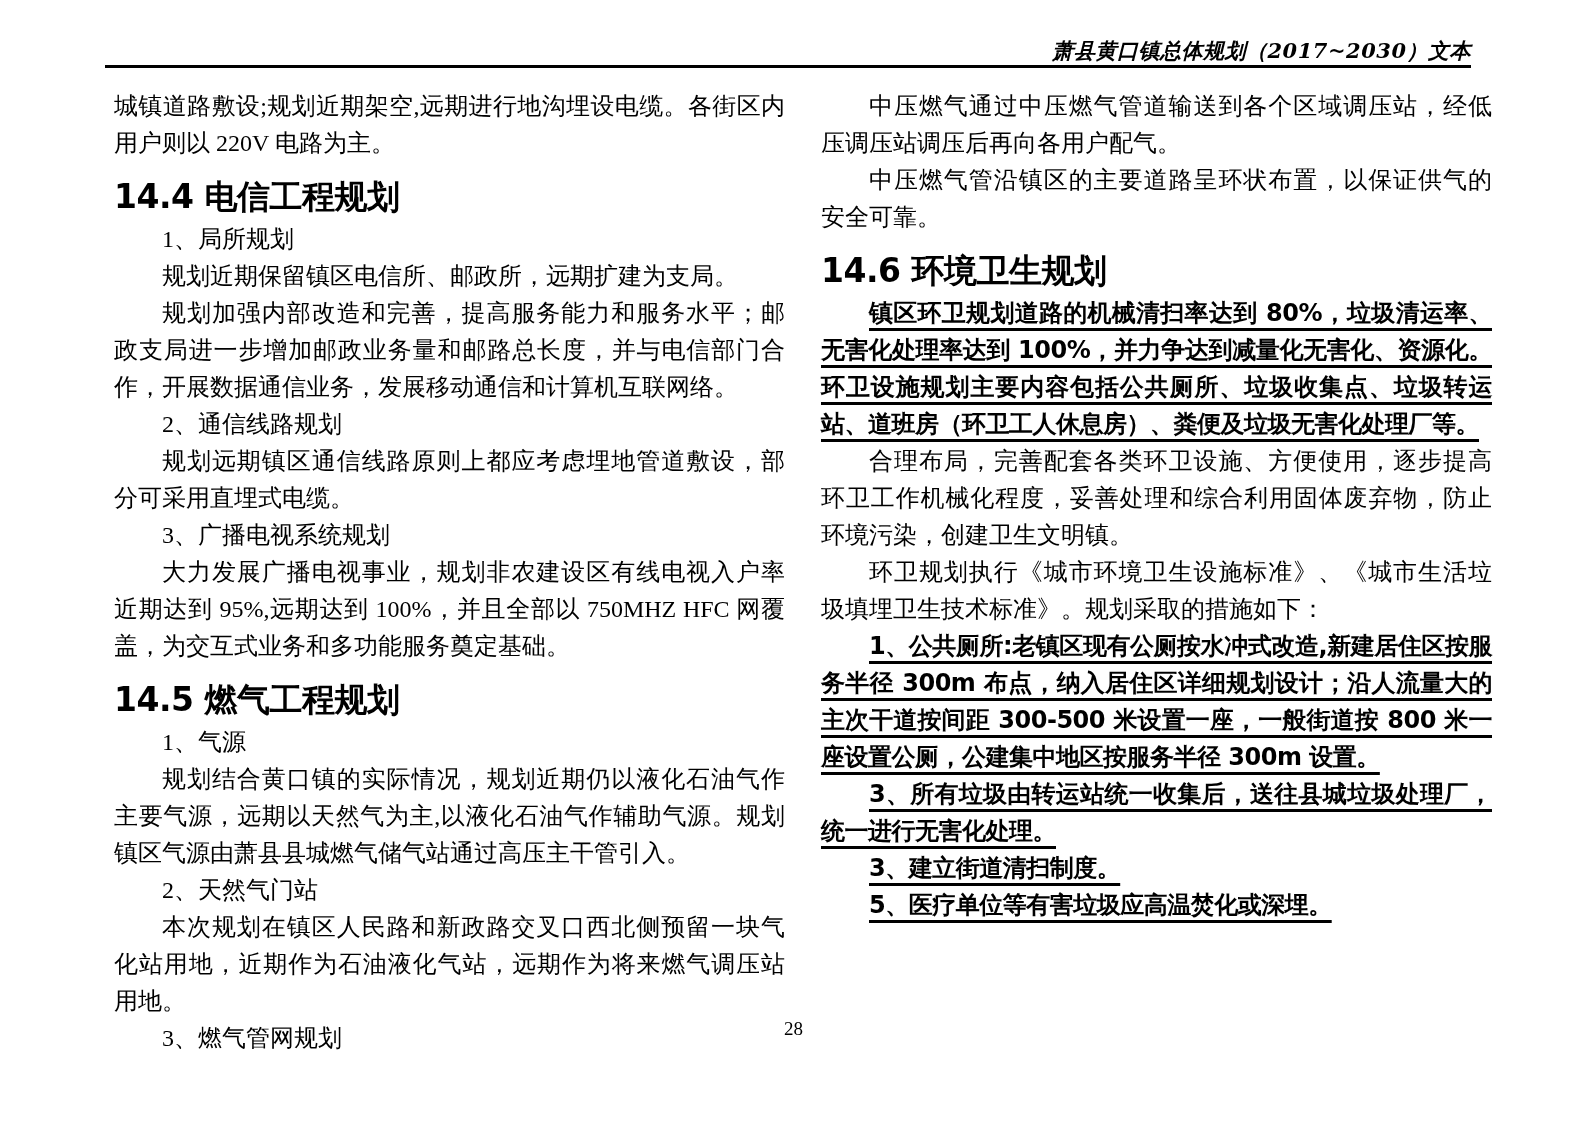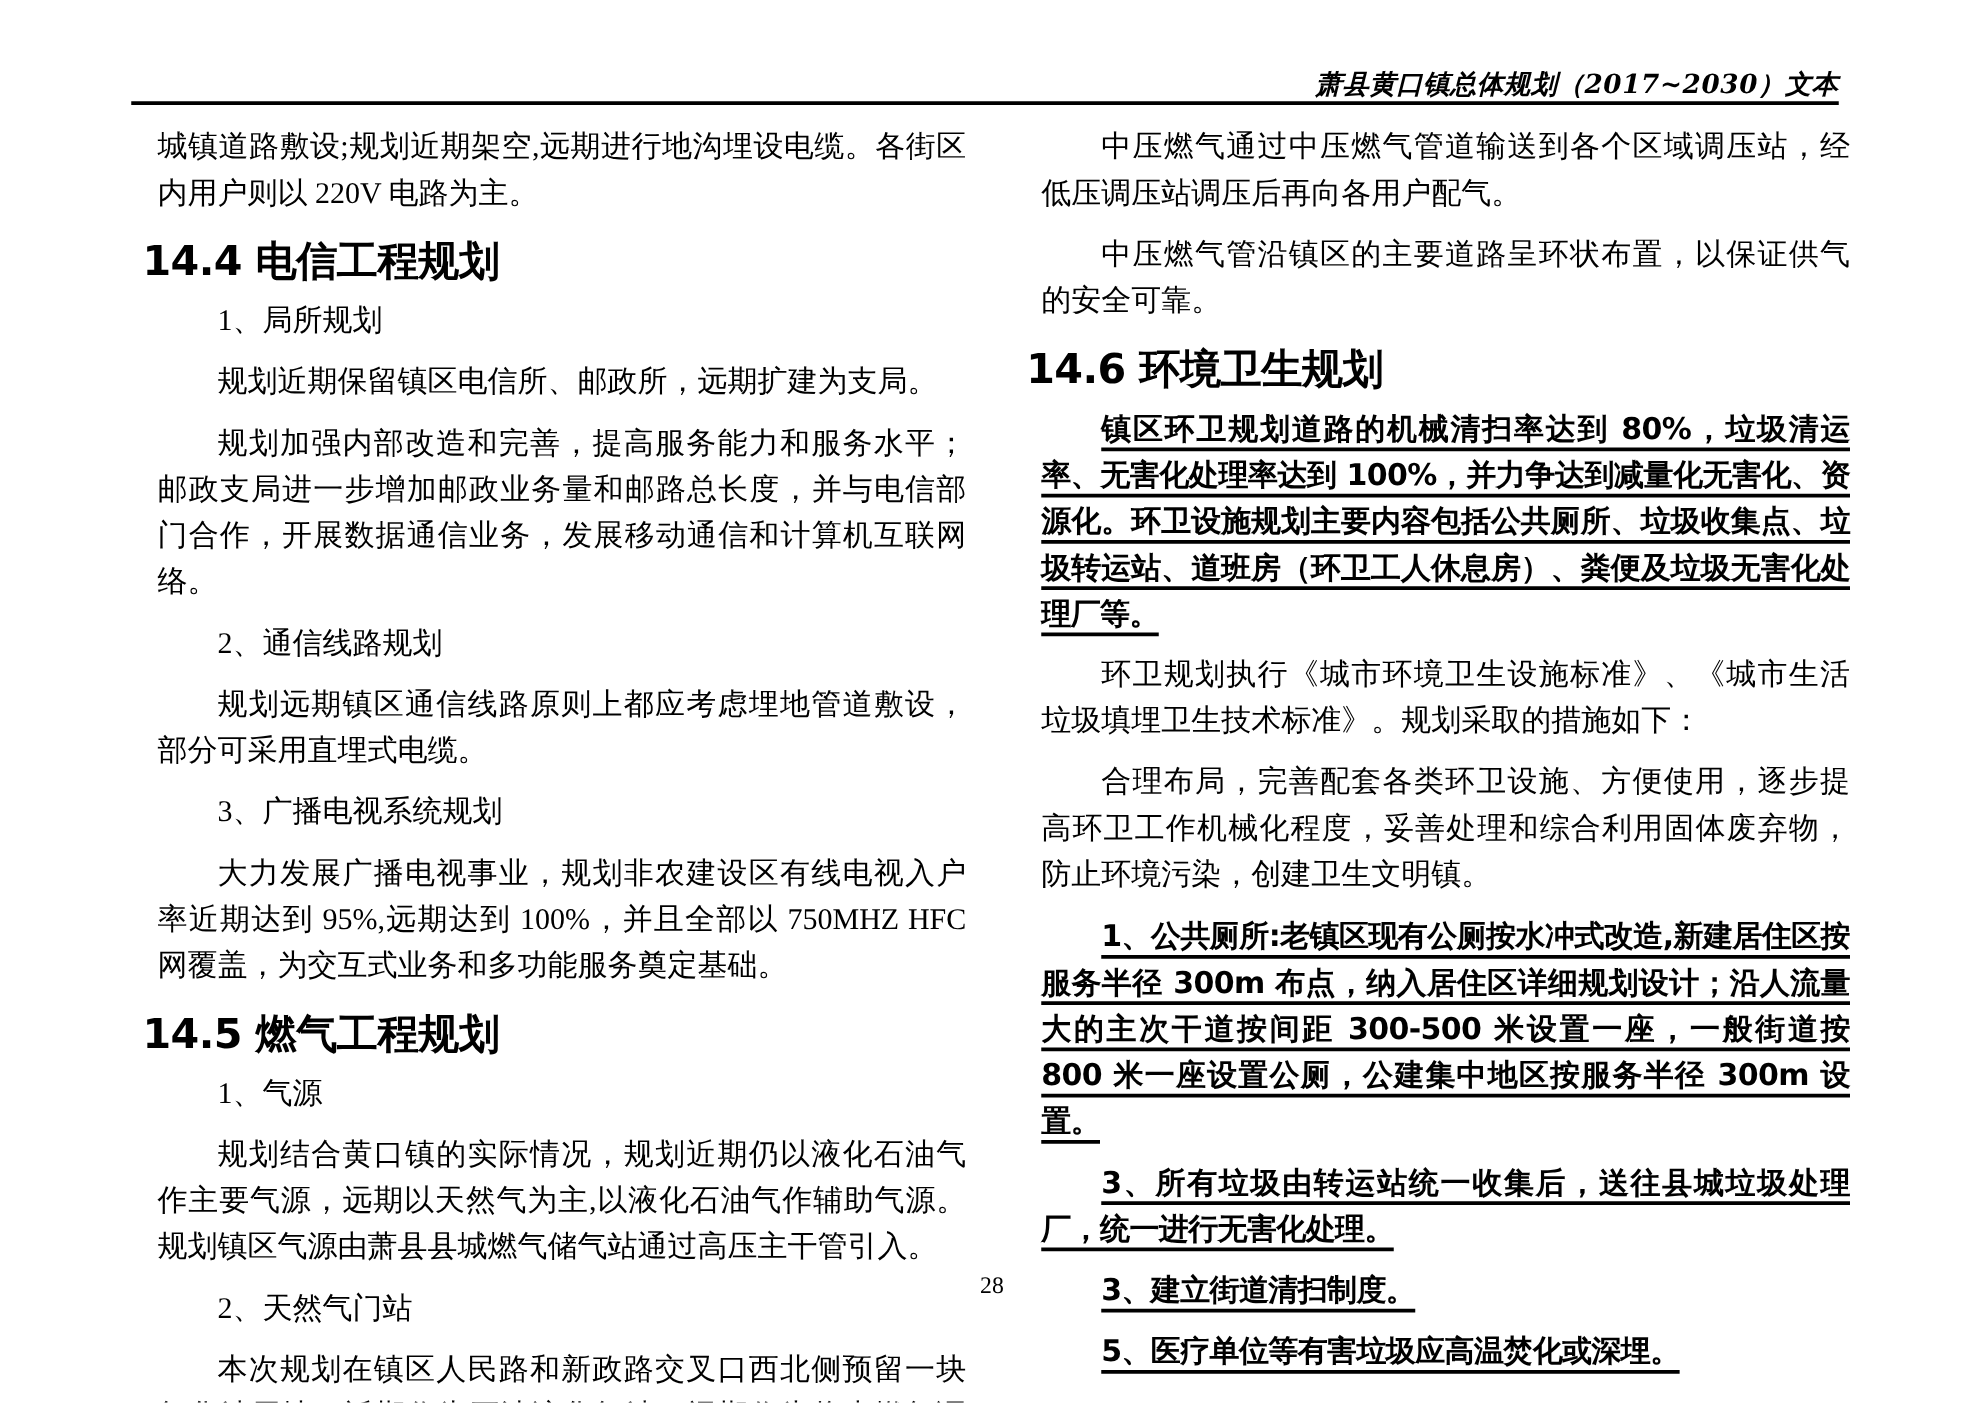--- a/index.html
+++ b/index.html
@@ -6,21 +6,21 @@
   body {
     width: 1587px; height: 1122px;
     background: #ffffff;
     position: relative;
     color: #000;
     font-family: "Liberation Serif", "DejaVu Serif", serif;
     overflow: hidden;
   }
   .page-header {
     position: absolute;
-    left: 105px; right: 116px; top: 54px;
+    left: 105px; right: 116px; top: 38px;
   }
   .header-title {
     text-align: right;
     font-family: "DejaVu Serif", "Liberation Serif", serif;
     font-weight: bold;
     font-style: italic;
     font-size: 21px;
     line-height: 26px;
     letter-spacing: 0.5px;
   }
@@ -31,21 +31,21 @@
   }
   .columns {
     position: absolute;
     top: 88px;
     left: 114px;
     width: 1378px;
     display: flex;
     gap: 36px;
   }
   .column { width: 671px; }
-  .column p { margin: 12px; }
+  .column p { margin: 0; }
   p.body, p.body-continued, p.emphasis-underline {
     font-size: 24px;
     line-height: 37px;
     text-align: justify;
     text-indent: 48px;
   }
   p.body-continued { text-indent: 0; }
   p.emphasis-underline {
     font-family: "DejaVu Sans", "Liberation Sans", sans-serif;
     font-weight: bold;
@@ -95,22 +95,22 @@
       <p class="body">规划结合黄口镇的实际情况，规划近期仍以液化石油气作主要气源，远期以天然气为主,以液化石油气作辅助气源。规划镇区气源由萧县县城燃气储气站通过高压主干管引入。</p>
       <p class="body">2、天然气门站</p>
       <p class="body">本次规划在镇区人民路和新政路交叉口西北侧预留一块气化站用地，近期作为石油液化气站，远期作为将来燃气调压站用地。</p>
       <p class="body">3、燃气管网规划</p>
     </div>
   <div class="column" id="right-column">
       <p class="body">中压燃气通过中压燃气管道输送到各个区域调压站，经低压调压站调压后再向各用户配气。</p>
       <p class="body">中压燃气管沿镇区的主要道路呈环状布置，以保证供气的安全可靠。</p>
       <h2 class="section-heading">14.6 环境卫生规划</h2>
       <p class="emphasis-underline">镇区环卫规划道路的机械清扫率达到 80%，垃圾清运率、无害化处理率达到 100%，并力争达到减量化无害化、资源化。环卫设施规划主要内容包括公共厕所、垃圾收集点、垃圾转运站、道班房（环卫工人休息房）、粪便及垃圾无害化处理厂等。</p>
+      <p class="body">合理布局，完善配套各类环卫设施、方便使用，逐步提高环卫工作机械化程度，妥善处理和综合利用固体废弃物，防止环境污染，创建卫生文明镇。</p>
       <p class="body">环卫规划执行《城市环境卫生设施标准》、《城市生活垃圾填埋卫生技术标准》。规划采取的措施如下：</p>
-      <p class="body">合理布局，完善配套各类环卫设施、方便使用，逐步提高环卫工作机械化程度，妥善处理和综合利用固体废弃物，防止环境污染，创建卫生文明镇。</p>
       <p class="emphasis-underline">1、公共厕所:老镇区现有公厕按水冲式改造,新建居住区按服务半径 300m 布点，纳入居住区详细规划设计；沿人流量大的主次干道按间距 300-500 米设置一座，一般街道按 800 米一座设置公厕，公建集中地区按服务半径 300m 设置。</p>
       <p class="emphasis-underline">3、所有垃圾由转运站统一收集后，送往县城垃圾处理厂，统一进行无害化处理。</p>
       <p class="emphasis-underline">3、建立街道清扫制度。</p>
       <p class="emphasis-underline">5、医疗单位等有害垃圾应高温焚化或深埋。</p>
     </div>
 </div>
 
 <div class="page-footer">
   <span>28</span>
 </div>

